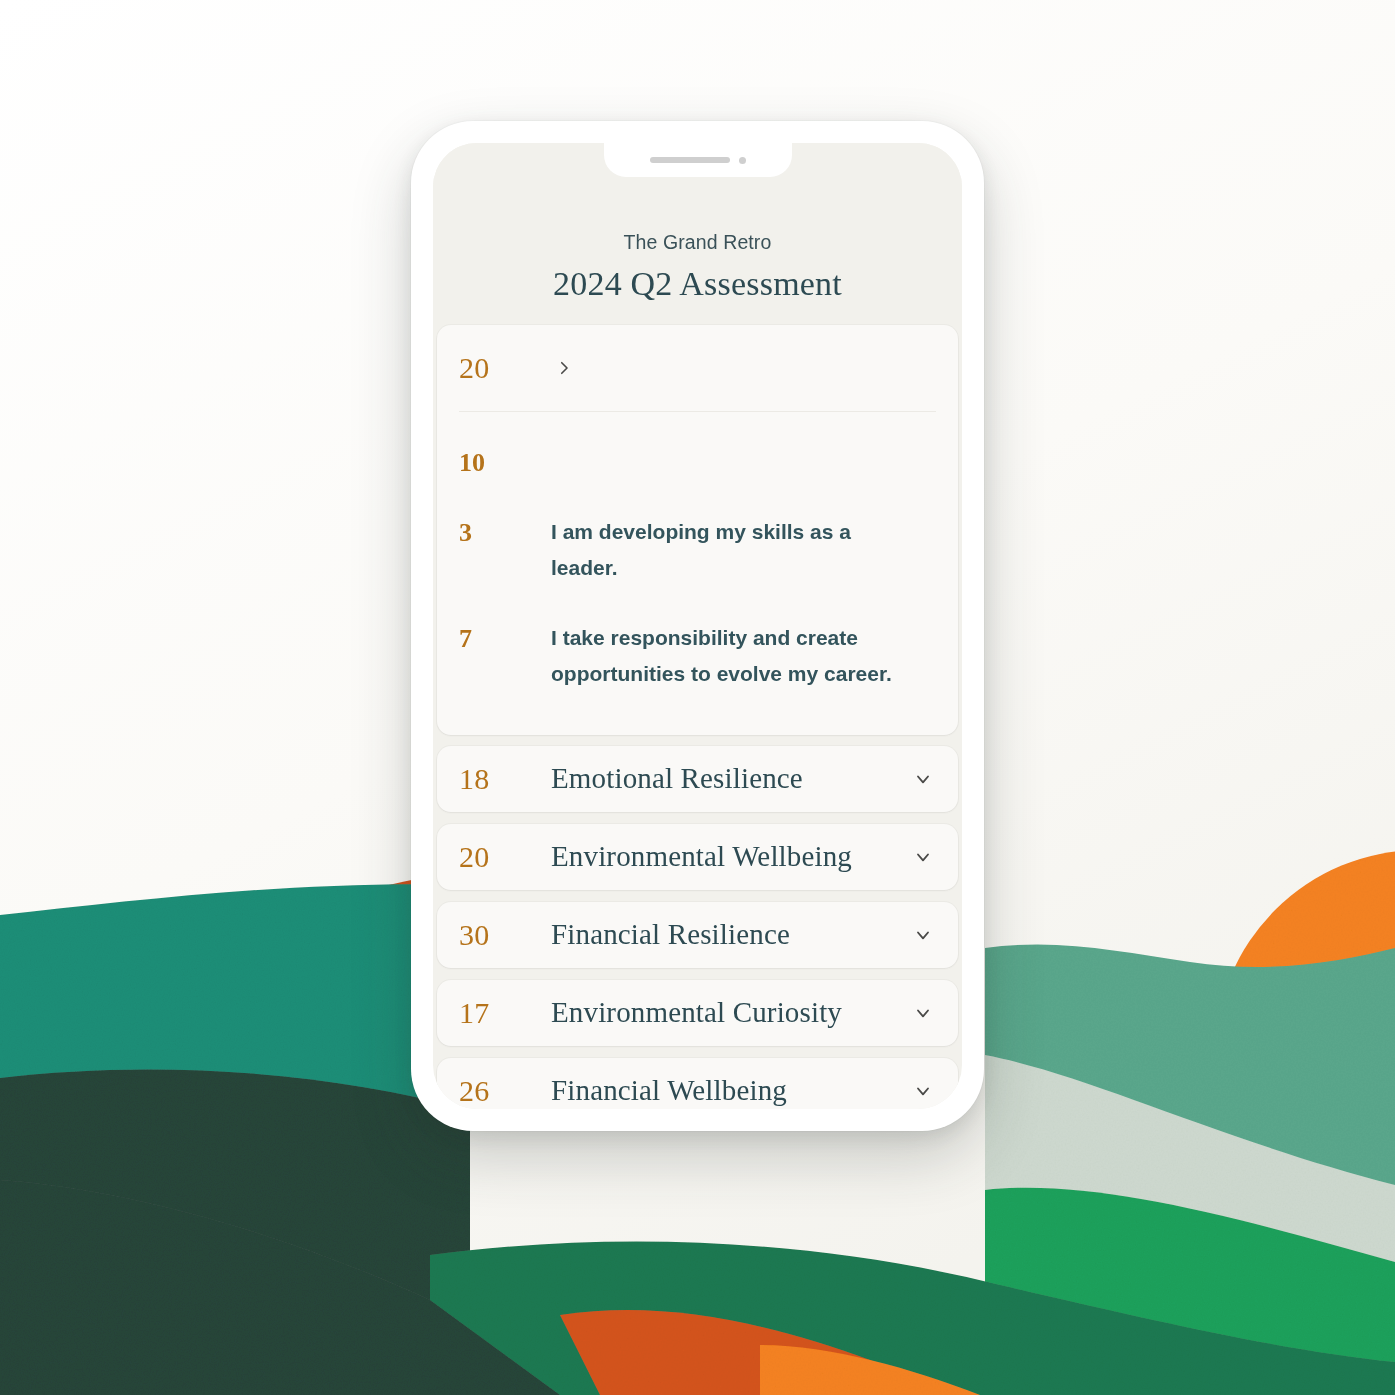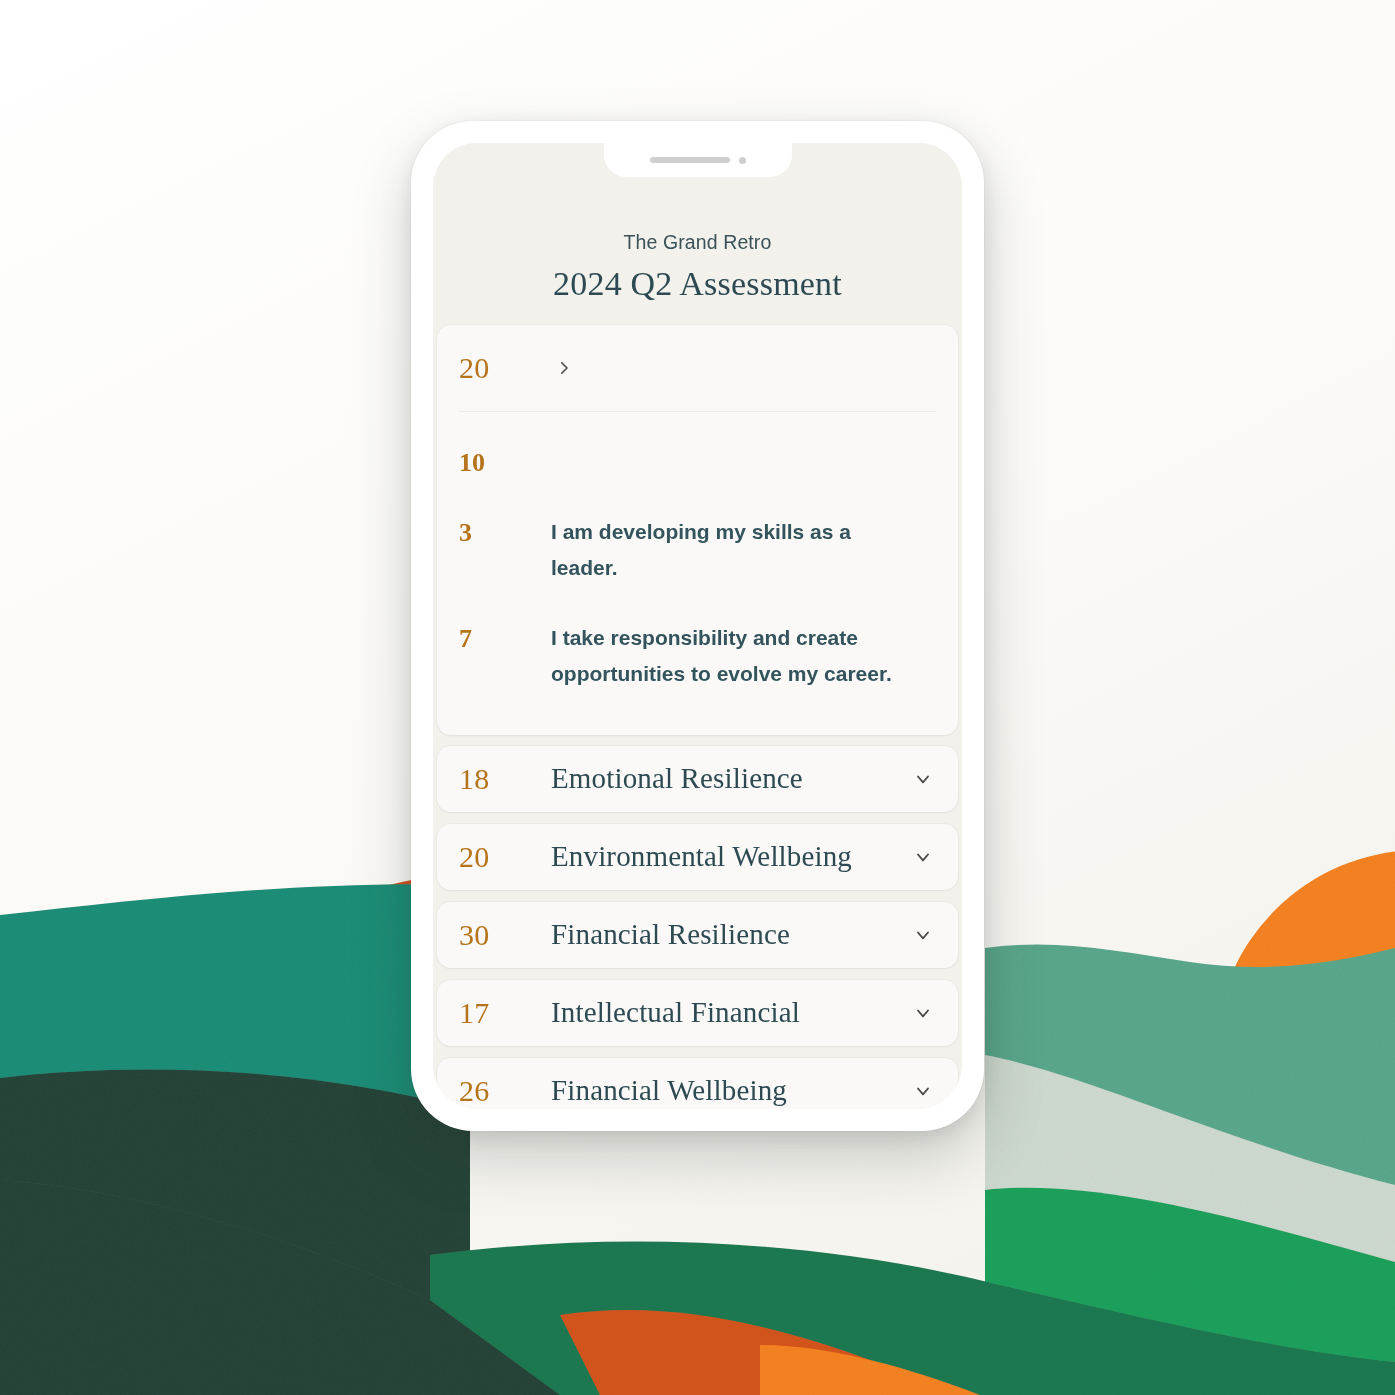--- a/index.html
+++ b/index.html
@@ -355,21 +355,21 @@
           <div class="cat-name">Financial Resilience</div>
           <div class="chev">
             <svg width="20" height="20" viewBox="0 0 24 24" fill="none" stroke="currentColor" stroke-width="2.2" stroke-linecap="round" stroke-linejoin="round">
               <polyline points="6 9 12 16 18 9"></polyline>
             </svg>
           </div>
         </div>
 
         <div class="row">
           <div class="score">17</div>
-          <div class="cat-name">Intellectual Financial</div>
+          <div class="cat-name">Environmental Curiosity</div>
           <div class="chev">
             <svg width="20" height="20" viewBox="0 0 24 24" fill="none" stroke="currentColor" stroke-width="2.2" stroke-linecap="round" stroke-linejoin="round">
               <polyline points="6 9 12 16 18 9"></polyline>
             </svg>
           </div>
         </div>
 
         <div class="row">
           <div class="score">26</div>
           <div class="cat-name">Financial Wellbeing</div>

